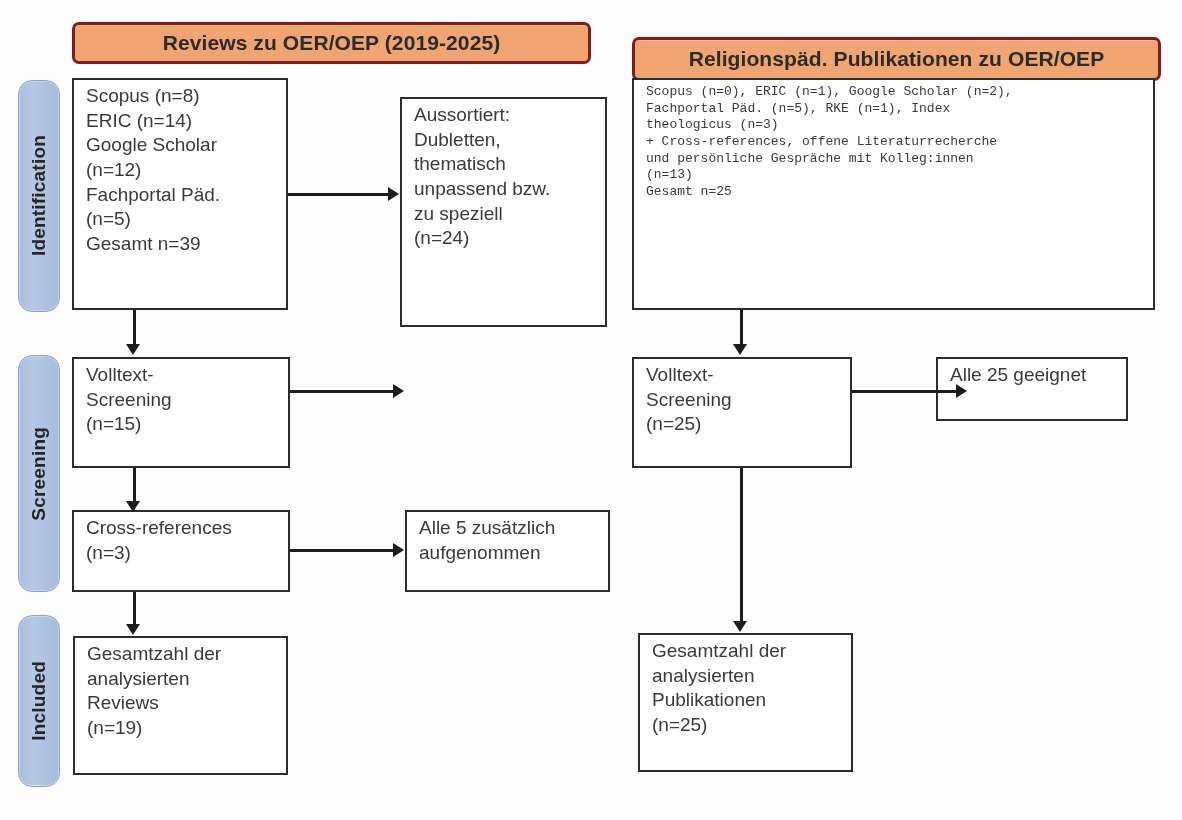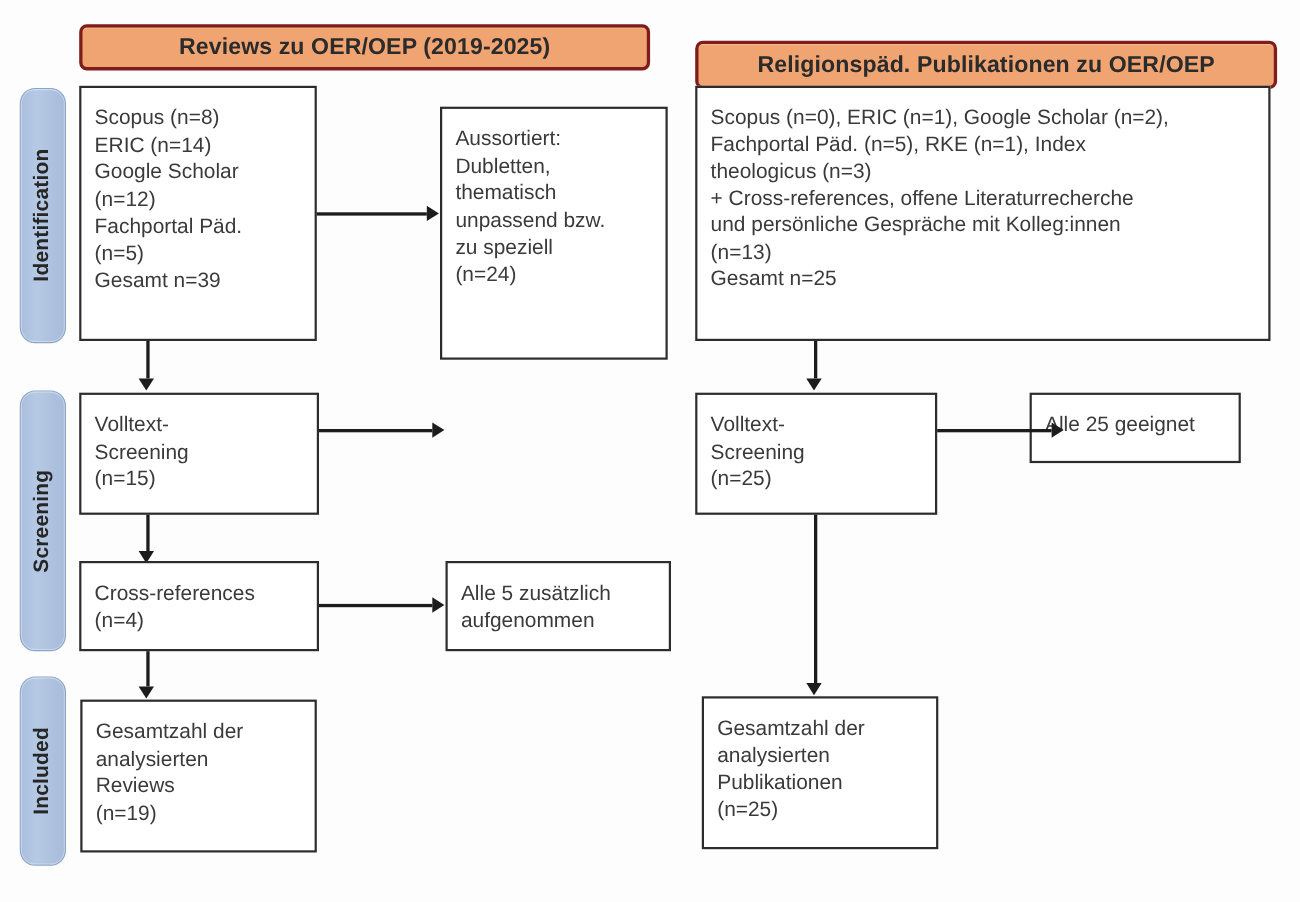--- a/index.html
+++ b/index.html
@@ -57,29 +57,29 @@
     white-space: nowrap;
     letter-spacing: 0.1px;
   }
 
   
   .flow-box {
     position: absolute;
     background: #ffffff;
     border: 2.5px solid #2c2c2c;
     box-sizing: border-box;
-    padding: 16px 10px 6px 12px;
+    padding: 4px 10px 6px 12px;
   }
   .flow-box .txt {
     font-size: 19px;
     line-height: 1.30;
     color: #3a3a3a;
     white-space: pre-line;
   }
-  .flow-box.dense .txt { font-size: 19px; line-height: 1.28; }
+  .flow-box.dense .txt { font-size: 13px; line-height: 1.28; font-family: Liberation Mono, monospace; }
 
   
   .vline, .hline {
     position: absolute;
     background: #1c1c1c;
   }
   .vline { width: 3px; }
   .hline { height: 3px; }
   .arrow-down {
     position: absolute;
@@ -151,21 +151,21 @@
 
 
   <div class="hline" style="left:290px; top:390px; width:103px;"></div>
   <div class="arrow-right" style="left:393px; top:384px;"></div>
 
   <div class="vline" style="left:133px; top:468px; height:33px;"></div>
   <div class="arrow-down" style="left:126px; top:501px;"></div>
 
   <div class="flow-box" style="left:72px; top:510px; width:218px; height:82px;">
     <div class="txt">Cross-references
-(n=4)</div>
+(n=3)</div>
   </div>
 
   <div class="flow-box" style="left:405px; top:510px; width:205px; height:82px;">
     <div class="txt">Alle 5 zusätzlich
 aufgenommen</div>
   </div>
 
   <div class="hline" style="left:290px; top:549px; width:103px;"></div>
   <div class="arrow-right" style="left:393px; top:543px;"></div>
 

